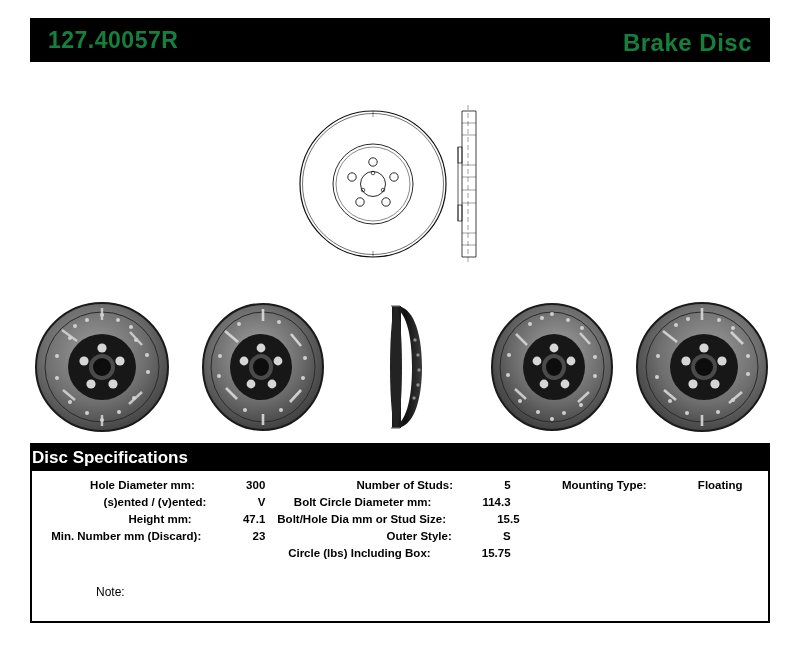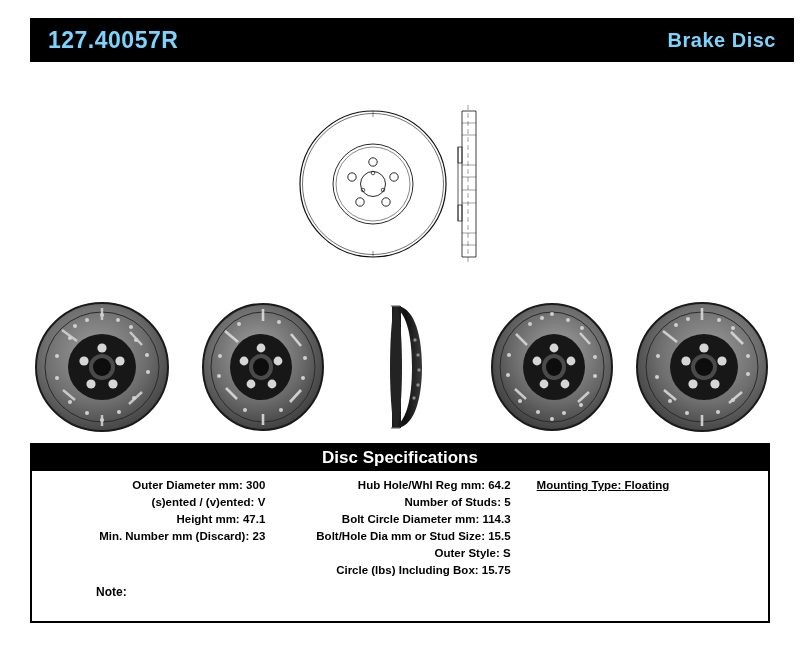--- a/index.html
+++ b/index.html
@@ -17,36 +17,35 @@
   }
 
   
   .header {
     position: absolute;
     left: 30px;
     top: 18px;
     width: 740px;
     height: 44px;
     background: #000000;
-    color: #7dd3fc;
-    padding-left: 24px;
+    color: #15803d;
   }
   .header .part-number {
     position: absolute;
     left: 18px;
     top: 9px;
     font-size: 23px;
     font-weight: bold;
     letter-spacing: 0.5px;
   }
   .header .doc-type {
     position: absolute;
     right: 18px;
     top: 11px;
-    font-size: 20px;
+    font-size: 24px;
     font-weight: bold;
     letter-spacing: 0.5px;
   }
 
   
   .top-drawing {
     position: absolute;
     left: 290px;
     top: 95px;
     width: 250px;
@@ -77,53 +76,53 @@
     box-sizing: border-box;
   }
   .spec-title-bar {
     position: absolute;
     left: 0;
     top: 0;
     width: 100%;
     height: 26px;
     background: #000;
     color: #fff;
-    text-align: center;
+    text-align: left;
     font-size: 17px;
     font-weight: bold;
     line-height: 26px;
   }
   .spec-cols {
     position: absolute;
     top: 32px;
     left: 0;
     width: 100%;
     display: flex;
   }
   .spec-col {
     box-sizing: border-box;
   }
   .col-left  { width: 33.33%; padding-right: 12px; text-align: right; }
   .col-mid   { width: 33.33%; padding-right: 12px; text-align: right; }
-  .col-right { width: 33.33%; padding-left: 14px; text-align: left; text-decoration: underline; }
+  .col-right { width: 33.33%; padding-left: 14px; text-align: center; }
 
   .spec-line {
     font-size: 11.5px;
     line-height: 17px;
     white-space: nowrap;
   }
   .spec-line .lbl { font-weight: bold; }
-  .spec-line .val { font-weight: bold; }
+  .spec-line .val { font-weight: bold; margin-left: 48px; }
 
   .note {
     position: absolute;
     left: 64px;
     bottom: 22px;
     font-size: 12px;
-    font-weight: bold;
+    font-weight: normal;
     margin-top: 10px;
   }
 </style>
 </head>
 <body>
 
 <div class="header">
   <div class="part-number">127.40057R</div>
   <div class="doc-type">Brake Disc</div>
 </div>
@@ -385,42 +384,38 @@
   </div>
 </div>
 
 <div class="spec-box">
   <div class="spec-title-bar">Disc Specifications</div>
 
   <div class="spec-cols">
 
     <div class="spec-col col-left">
       <div class="spec-line">
-        <span class="lbl">Outer Diameter mm:</span>
+        <span class="lbl">Hole Diameter mm:</span>
         <span class="val">300</span>
       </div>
       <div class="spec-line">
         <span class="lbl">(s)ented / (v)ented:</span>
         <span class="val">V</span>
       </div>
       <div class="spec-line">
         <span class="lbl">Height mm:</span>
         <span class="val">47.1</span>
       </div>
       <div class="spec-line">
         <span class="lbl">Min. Number mm (Discard):</span>
         <span class="val">23</span>
       </div>
     </div>
 
     <div class="spec-col col-mid">
-      <div class="spec-line">
-        <span class="lbl">Hub Hole/Whl Reg mm:</span>
-        <span class="val">64.2</span>
-      </div>
       <div class="spec-line">
         <span class="lbl">Number of Studs:</span>
         <span class="val">5</span>
       </div>
       <div class="spec-line">
         <span class="lbl">Bolt Circle Diameter mm:</span>
         <span class="val">114.3</span>
       </div>
       <div class="spec-line">
         <span class="lbl">Bolt/Hole Dia mm or Stud Size:</span>

